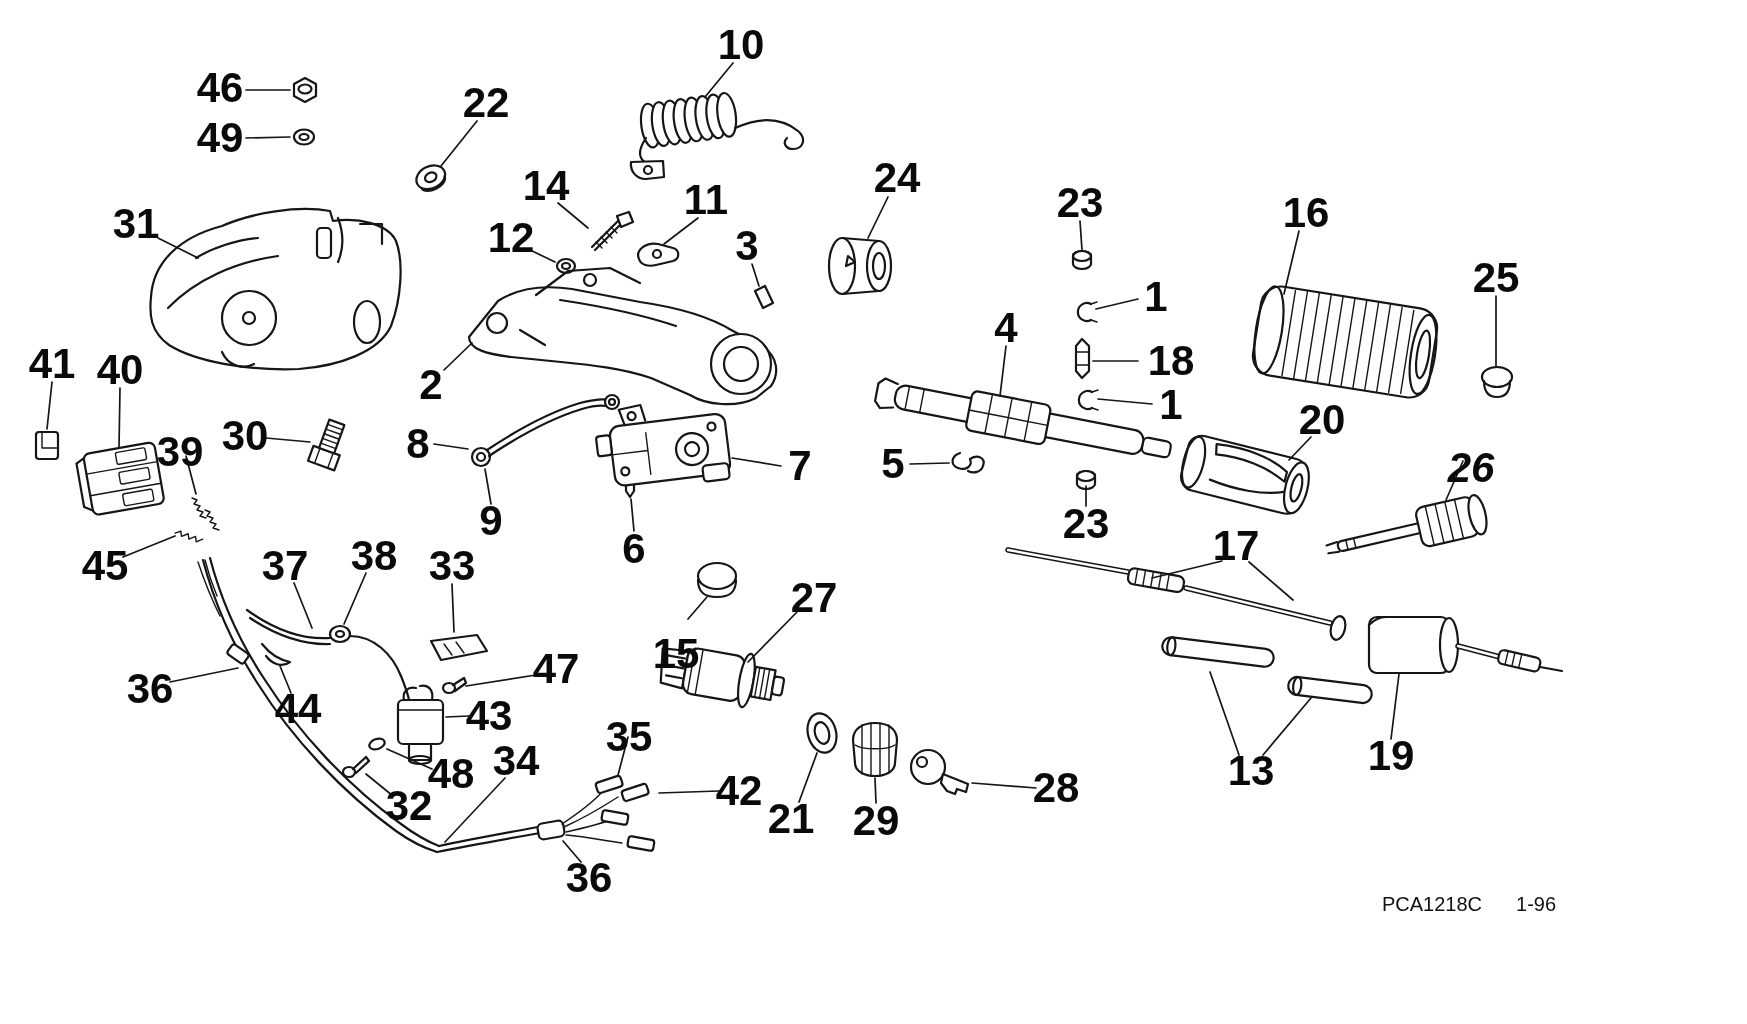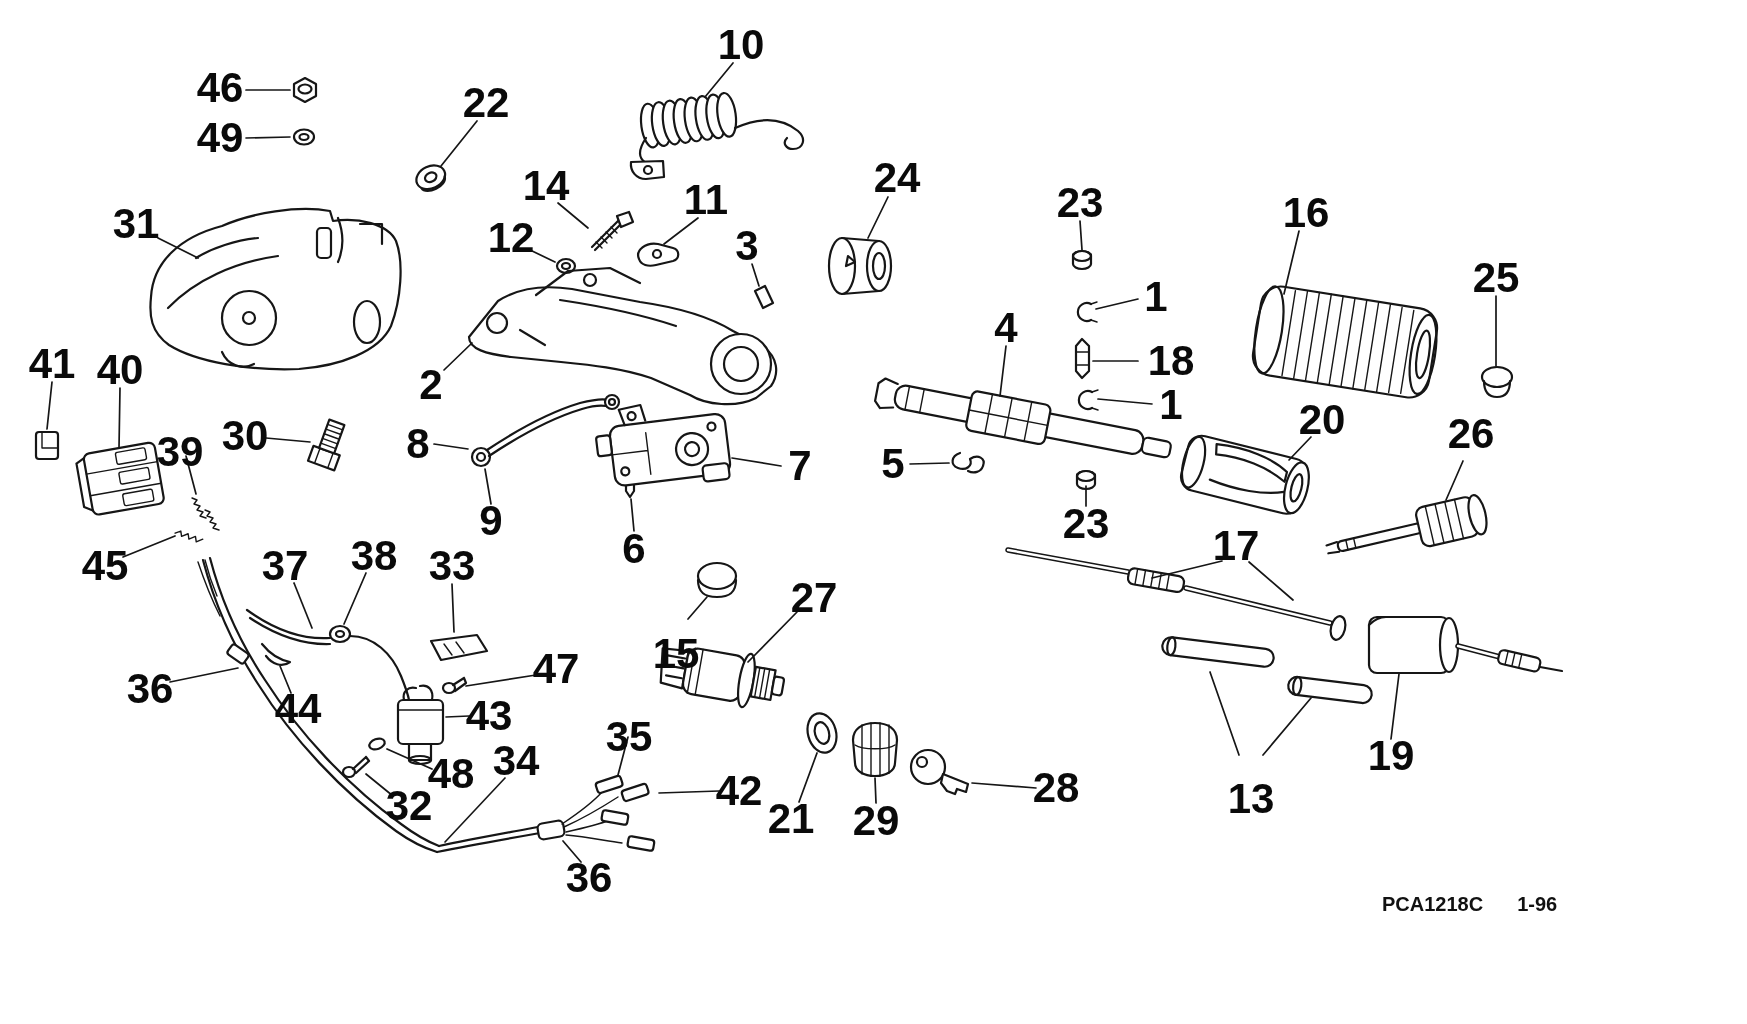--- a/index.html
+++ b/index.html
@@ -16,21 +16,21 @@
   #art .thin { stroke-width:1.4; }
   #art .wh { stroke:#ffffff; stroke-width:2.4; }
   #leader-lines line { stroke:#161616; stroke-width:1.7; }
   .callout {
     position:absolute; transform:translate(-50%,-50%);
     font-weight:bold; font-size:42px; color:#0a0a0a; white-space:nowrap;
     font-family:"Liberation Sans", sans-serif; user-select:none;
   }
   .footer {
     position:absolute; left:1382px; top:893px; display:flex; gap:34px;
-    font-weight:bold; font-size:20px; color:#111;
+    font-weight:normal; font-size:20px; color:#111;
   }
 </style>
 </head>
 <body>
 
 <div class="stage">
 
   <svg id="art" width="1747" height="1024" viewBox="0 0 1747 1024">
 
     <g>
@@ -449,21 +449,21 @@
       <div class="callout" style="left: 1080px; top: 203px;">23</div>
       <div class="callout" style="left: 1156px; top: 297px;">1</div>
       <div class="callout" style="left: 1306px; top: 213px;">16</div>
       <div class="callout" style="left: 1496px; top: 278px;">25</div>
       <div class="callout" style="left: 1157px; top: 361px; margin-left: 14px;">18</div>
       <div class="callout" style="left: 136px; top: 224px;">31</div>
       <div class="callout" style="left: 431px; top: 385px;">2</div>
       <div class="callout" style="left: 1006px; top: 328px;">4</div>
       <div class="callout" style="left: 1171px; top: 405px;">1</div>
       <div class="callout" style="left: 1322px; top: 420px;">20</div>
-      <div class="callout" style="left: 1471px; top: 434px;">26</div>
+      <div class="callout" style="left: 1471px; top: 468px; font-style: italic;">26</div>
       <div class="callout" style="left: 52px; top: 364px;">41</div>
       <div class="callout" style="left: 120px; top: 370px;">40</div>
       <div class="callout" style="left: 180px; top: 439px; margin-top: 13px;">39</div>
       <div class="callout" style="left: 245px; top: 436px;">30</div>
       <div class="callout" style="left: 418px; top: 444px;">8</div>
       <div class="callout" style="left: 800px; top: 466px;">7</div>
       <div class="callout" style="left: 893px; top: 464px;">5</div>
       <div class="callout" style="left: 491px; top: 521px;">9</div>
       <div class="callout" style="left: 634px; top: 549px;">6</div>
       <div class="callout" style="left: 1086px; top: 524px;">23</div>
@@ -472,21 +472,21 @@
       <div class="callout" style="left: 285px; top: 566px;">37</div>
       <div class="callout" style="left: 374px; top: 556px;">38</div>
       <div class="callout" style="left: 452px; top: 566px;">33</div>
       <div class="callout" style="left: 676px; top: 634px; margin-top: 20px;">15</div>
       <div class="callout" style="left: 814px; top: 598px;">27</div>
       <div class="callout" style="left: 150px; top: 689px;">36</div>
       <div class="callout" style="left: 298px; top: 709px;">44</div>
       <div class="callout" style="left: 556px; top: 669px;">47</div>
       <div class="callout" style="left: 489px; top: 716px;">43</div>
       <div class="callout" style="left: 629px; top: 719px; margin-top: 18px;">35</div>
-      <div class="callout" style="left: 1251px; top: 771px; margin-top: 28px;">13</div>
+      <div class="callout" style="left: 1251px; top: 771px;">13</div>
       <div class="callout" style="left: 1391px; top: 756px;">19</div>
       <div class="callout" style="left: 451px; top: 774px;">48</div>
       <div class="callout" style="left: 409px; top: 806px; text-align: center;">32</div>
       <div class="callout" style="left: 516px; top: 761px;">34</div>
       <div class="callout" style="left: 739px; top: 791px;">42</div>
       <div class="callout" style="left: 791px; top: 819px;">21</div>
       <div class="callout" style="left: 876px; top: 821px;">29</div>
       <div class="callout" style="left: 1056px; top: 788px;">28</div>
       <div class="callout" style="left: 589px; top: 878px;">36</div>
     </div>

